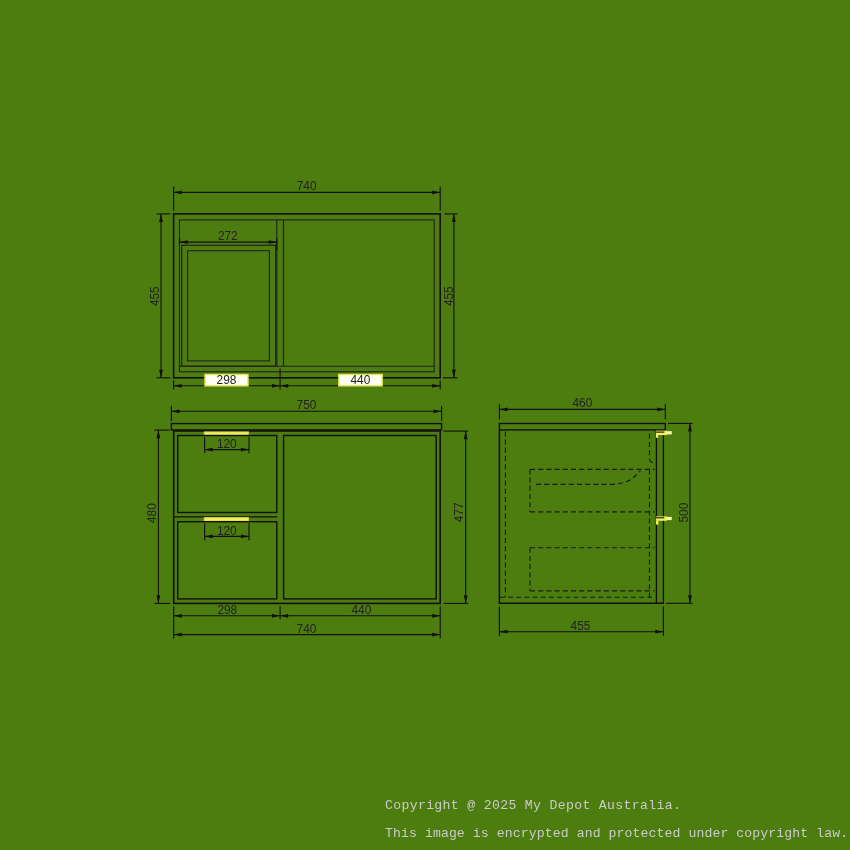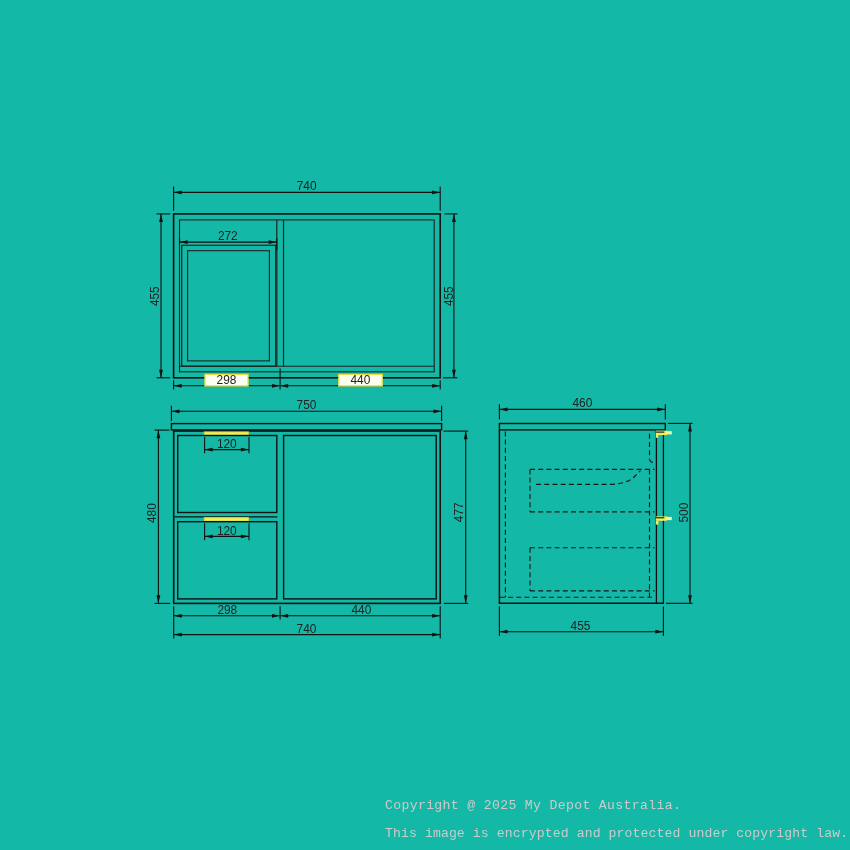--- a/index.html
+++ b/index.html
@@ -1,16 +1,16 @@
 <!DOCTYPE html>
 <html><head>
 <meta charset="utf-8">
 <style>
   html,body{margin:0;padding:0;background:#ffffff;}
-  #canvas{position:relative;width:850px;height:850px;background:#14b8a6;overflow:hidden;}
+  #canvas{position:relative;width:850px;height:850px;background:#4d7c0f;overflow:hidden;}
   svg{position:absolute;left:0;top:0;}
   text{font-family:"Liberation Sans",sans-serif;fill:#222222;}
   .dim{font-size:11.9px;}
   .mono{font-family:"Liberation Mono",monospace;font-size:13.15px;letter-spacing:0.1px;fill:#cbcbcb;}
   .mono1{letter-spacing:0.34px;}
 </style>
 </head>
 <body>
 <div id="canvas">
 <svg width="850" height="850" viewBox="0 0 850 850">

